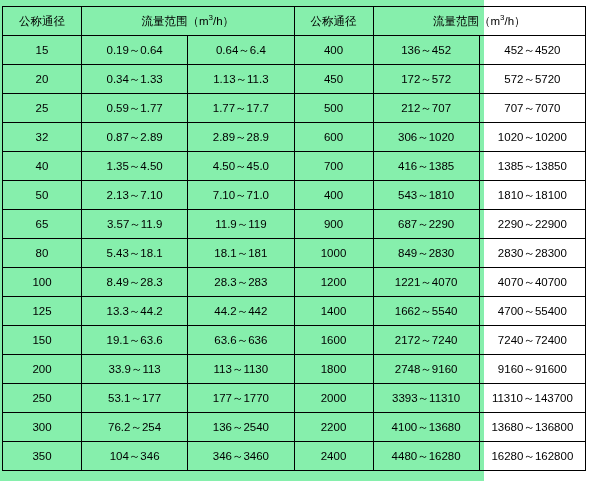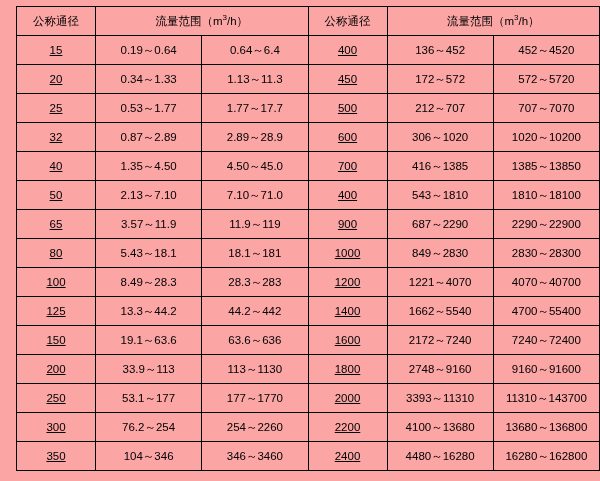--- a/index.html
+++ b/index.html
@@ -7,25 +7,25 @@
     padding: 0;
     background: #ffffff;
   }
   body {
     width: 600px;
     height: 481px;
     font-family: "Liberation Sans", sans-serif;
     color: #000000;
   }
   .sheet {
-    width: 600px;
+    width: 484px;
     height: 481px;
     box-sizing: border-box;
-    padding: 6px 8px 6px 16px;
-    background: #fca5a5;
+    padding: 6px 8px 6px 2px;
+    background: #86efac;
   }
   table.flow-table {
     width: 584px;
     border-collapse: collapse;
     table-layout: fixed;
   }
   table.flow-table td,
   table.flow-table th {
     border: 1px solid #000000;
     text-align: center;
@@ -54,21 +54,20 @@
   }
   .unit-cell {
     font-size: 11.5px;
   }
   .data-cell {
     font-size: 11.5px;
     letter-spacing: 0px;
   }
   .dn-cell {
     font-size: 11.5px;
-    text-decoration: underline;
   }
   .group-end td {
     border-bottom: 2px solid #000000;
   }
   table.flow-table tr:first-child td {
     border-top: 1px solid #000000;
   }
 </style>
 </head>
 <body>
@@ -93,21 +92,21 @@
         <tr>
           <td class="col-dn dn-cell">20</td>
           <td class="col-v1 data-cell">0.34～1.33</td>
           <td class="col-v2 data-cell">1.13～11.3</td>
           <td class="col-dn dn-cell">450</td>
           <td class="col-v1 data-cell">172～572</td>
           <td class="col-v2 data-cell">572～5720</td>
         </tr>
         <tr>
           <td class="col-dn dn-cell">25</td>
-          <td class="col-v1 data-cell">0.53～1.77</td>
+          <td class="col-v1 data-cell">0.59～1.77</td>
           <td class="col-v2 data-cell">1.77～17.7</td>
           <td class="col-dn dn-cell">500</td>
           <td class="col-v1 data-cell">212～707</td>
           <td class="col-v2 data-cell">707～7070</td>
         </tr>
         <tr>
           <td class="col-dn dn-cell">32</td>
           <td class="col-v1 data-cell">0.87～2.89</td>
           <td class="col-v2 data-cell">2.89～28.9</td>
           <td class="col-dn dn-cell">600</td>
@@ -182,21 +181,21 @@
           <td class="col-dn dn-cell">250</td>
           <td class="col-v1 data-cell">53.1～177</td>
           <td class="col-v2 data-cell">177～1770</td>
           <td class="col-dn dn-cell">2000</td>
           <td class="col-v1 data-cell">3393～11310</td>
           <td class="col-v2 data-cell">11310～143700</td>
         </tr>
         <tr>
           <td class="col-dn dn-cell">300</td>
           <td class="col-v1 data-cell">76.2～254</td>
-          <td class="col-v2 data-cell">254～2260</td>
+          <td class="col-v2 data-cell">136～2540</td>
           <td class="col-dn dn-cell">2200</td>
           <td class="col-v1 data-cell">4100～13680</td>
           <td class="col-v2 data-cell">13680～136800</td>
         </tr>
         <tr>
           <td class="col-dn dn-cell">350</td>
           <td class="col-v1 data-cell">104～346</td>
           <td class="col-v2 data-cell">346～3460</td>
           <td class="col-dn dn-cell">2400</td>
           <td class="col-v1 data-cell">4480～16280</td>

